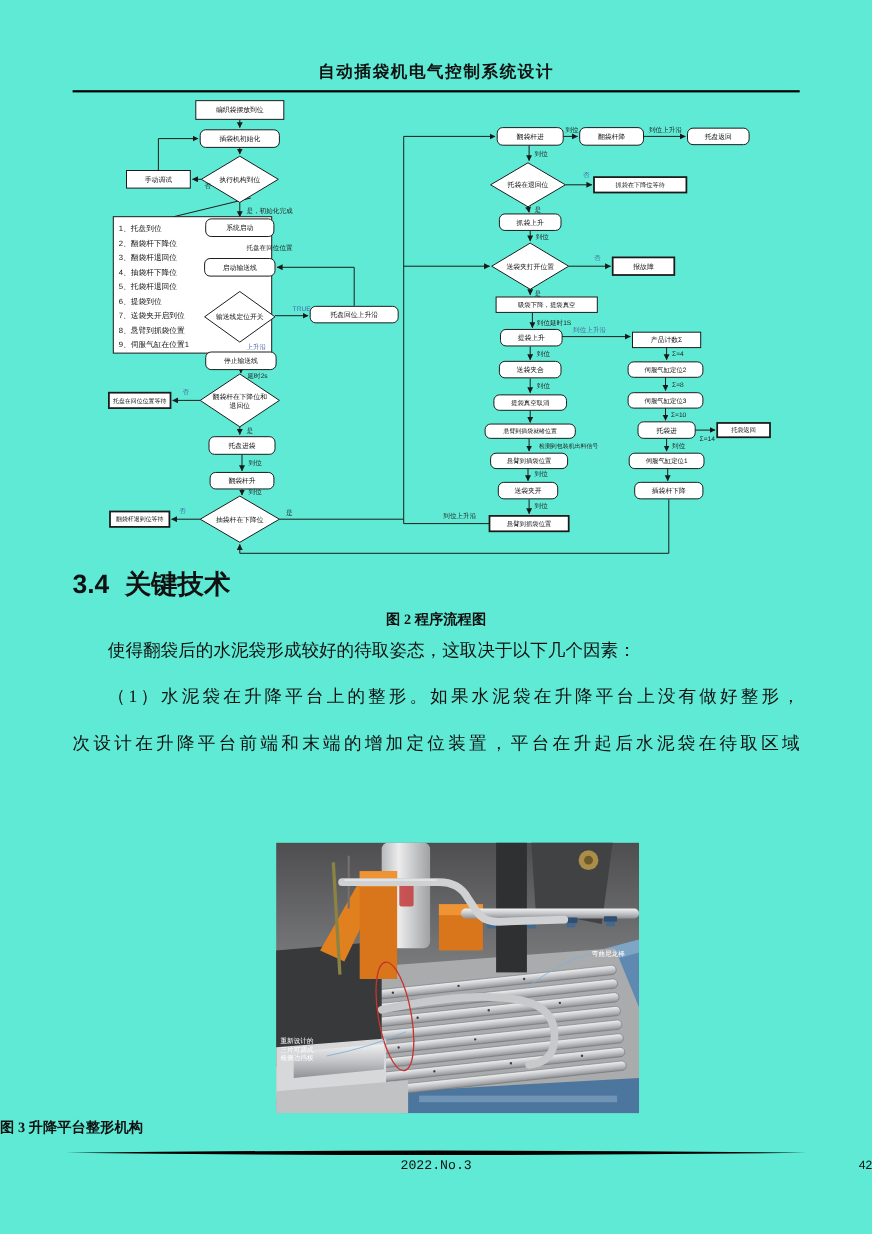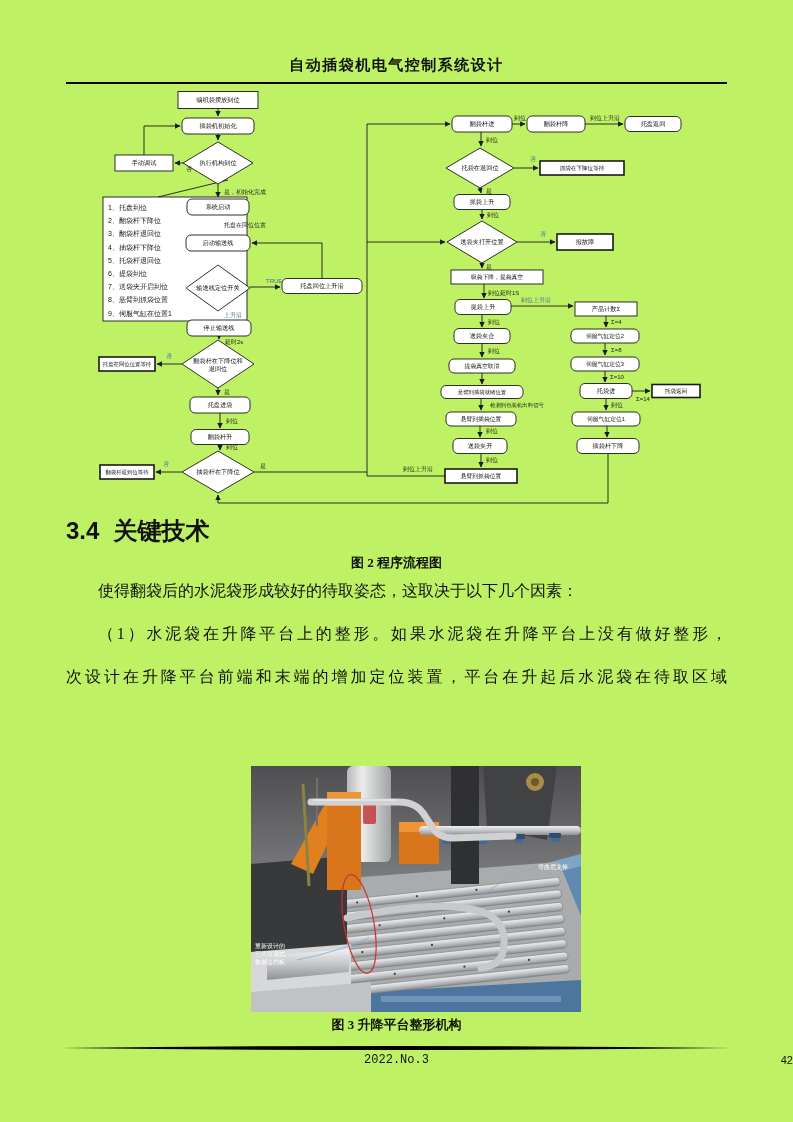--- a/index.html
+++ b/index.html
@@ -1,33 +1,33 @@
 <!DOCTYPE html>
 <html><head>
 <meta charset="utf-8">
 <style>
   html,body{margin:0;padding:0;background:#e8e8e8;}
-  .page{position:relative;width:793px;height:1122px;margin:0 auto;background:#bef264;
+  .page{position:relative;width:793px;height:1122px;margin:0 auto;background:#5eead4;
         font-family:"Liberation Serif",serif;color:#111;overflow:hidden;}
   .abs{position:absolute;}
   .header-title{top:56px;left:0;width:793px;text-align:center;font-size:15px;font-weight:bold;
                 letter-spacing:1.5px;}
   .header-rule{top:82px;left:66px;width:661px;height:2px;background:#000;}
   #flowchart{top:0;left:0;}
   .fig2-caption{top:518px;left:0;width:793px;text-align:center;font-size:13px;font-weight:bold;margin-top:36px;}
   .section-heading{top:515px;left:66px;font-size:24px;font-weight:bold;
                    font-family:"Liberation Sans",sans-serif;}
   .section-heading .num{margin-right:14px;}
   .intro{top:581px;left:66px;width:661px;font-size:16px;text-indent:2em;}
   .p1{top:612px;left:66px;width:661px;font-size:16px;}
   .pline{height:43px;line-height:43px;text-align:justify;text-align-last:justify;}
   .pline.first{text-indent:2em;}
   .pline.last{text-align:left;text-align-last:left;}
   .fig3-wrap{top:766px;left:251px;width:330px;height:246px;}
-  .fig3-caption{top:1016px;left:0;width:793px;text-align:center;font-size:13px;font-weight:bold;}
+  .fig3-caption{top:1016px;left:0;width:793px;font-size:13px;font-weight:bold;}
   .footer-rule{top:1044px;left:60px;}
   .page-number{top:1054px;left:0;width:793px;text-align:right;font-size:11px;
                font-family:"Liberation Sans",sans-serif;}
   .issue{top:1053px;left:66px;width:661px;text-align:center;font-size:12px;
          font-family:Liberation Mono, monospace;}
   svg text{font-family:"Liberation Sans",sans-serif;}
 </style>
 </head>
 <body>
 

